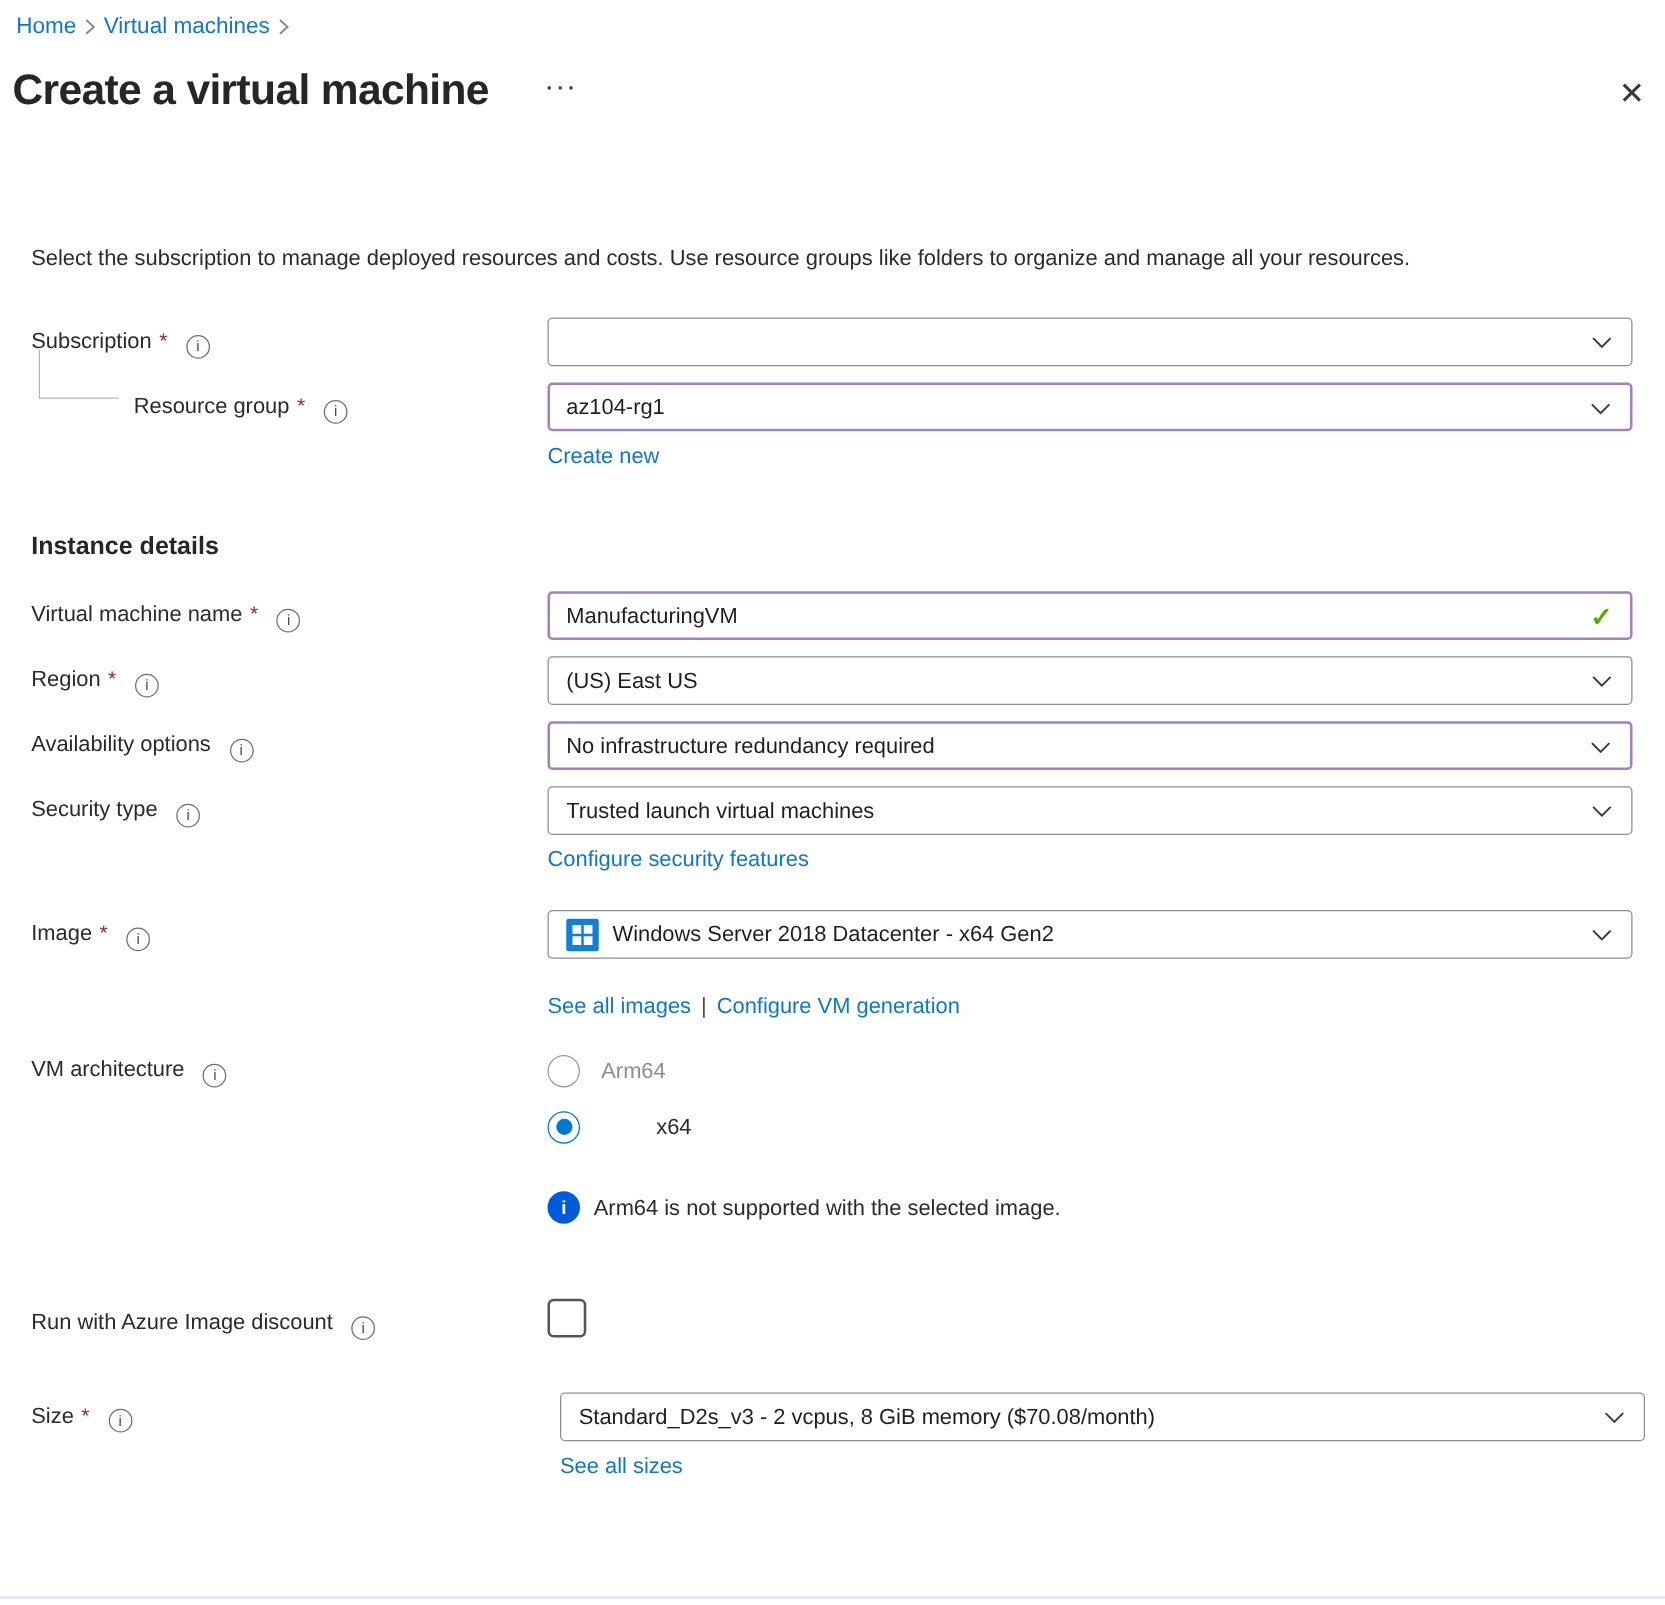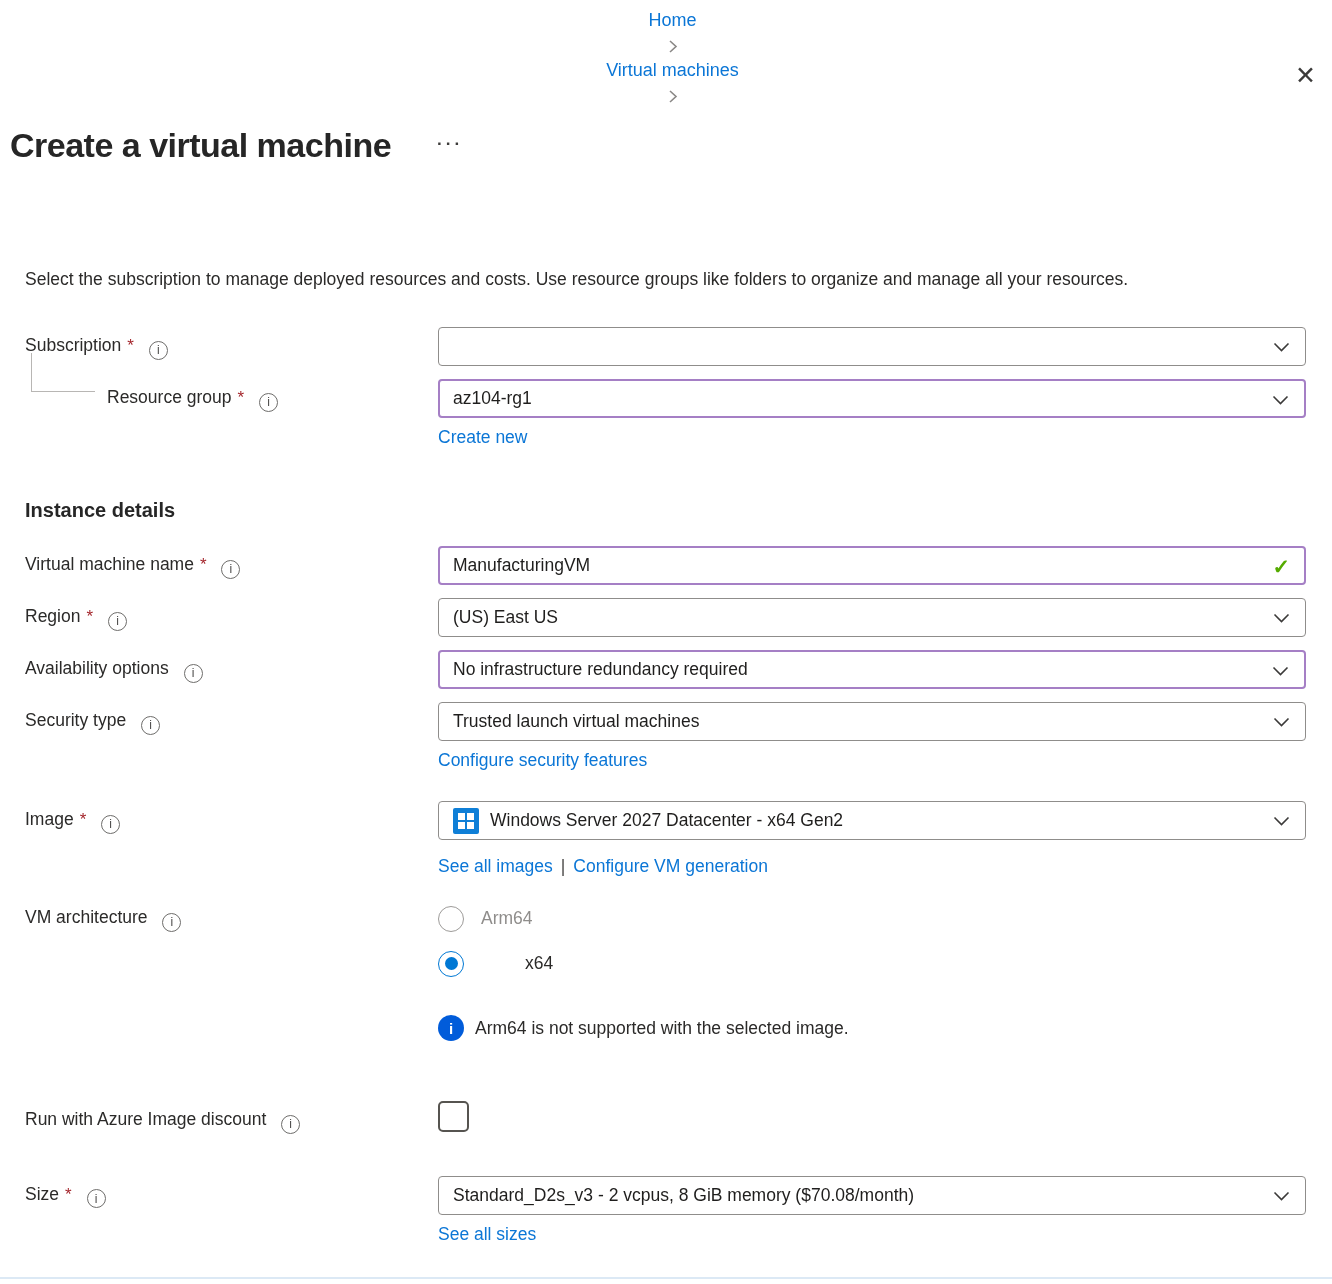--- a/index.html
+++ b/index.html
@@ -5,21 +5,21 @@
   * { box-sizing: border-box; }
   html,body { margin:0; padding:0; background:#ffffff; }
   body {
     width:1332px; height:1284px; overflow:hidden;
     font-family:"Liberation Sans", sans-serif;
     color:#2b2a29; position:relative;
   }
   .page { position:relative; width:1332px; height:1284px; }
 
   
-  .breadcrumb { padding:10px 0 0 13px; font-size:18px; display:flex; align-items:center; gap:6px;flex-direction:column; }
+  .breadcrumb { padding:10px 0 0 13px; font-size:18px; display:flex; align-items:center; gap:6px; }
   .crumb { color:#0b76d6; cursor:pointer; }
   .crumb-sep { display:inline-flex; margin-top:2px; }
 
   
   .title-row { margin:20px 0 0 10px; display:flex; align-items:flex-start; }
   h1 { margin:0; font-size:34px; font-weight:700; letter-spacing:-0.5px; color:#262626; line-height:42px; }
   .more-dots { margin-left:46px; margin-top:10px; color:#3d3c3b; font-size:17px; font-weight:700; letter-spacing:3px; }
   .close-btn { position:absolute; top:62px; right:16px; font-size:25px; font-weight:300; color:#3b3a39; line-height:26px; cursor:pointer; }
 
   
@@ -65,21 +65,21 @@
   
   h2.section { margin:49px 0 0 25px; font-size:20px; font-weight:700; color:#262626; line-height:24px; }
 
   
   .mt31 { margin-top:13px; }
   .mt24 { margin-top:24px; }
   .mt29 { margin-top:29px; }
   .mt27 { margin-top:27px; }
   .mt38 { margin-top:38px; }
   .mt60 { margin-top:60px; }
-  .mt42 { margin-top:42px; }
+  .mt42 { margin-top:42px;gap:10px; }
 
   
   .win-logo { width:26px; height:26px; background:#0f7fd7; border-radius:2px; margin-right:11px; flex:0 0 26px;
     display:grid; grid-template-columns:1fr 1fr; grid-template-rows:1fr 1fr; gap:2px; padding:5px; }
   .win-logo span { background:#ffffff; }
 
   
   .radio-line { display:flex; align-items:center; height:27px; }
   .radio-line + .radio-line { margin-top:18px;gap:44px; }
   .radio-circle { width:26px; height:26px; border-radius:50%; border:1px solid #9d9b99; background:#fff;
@@ -240,29 +240,29 @@
         <span class="info-icon">i</span>
       </div>
       <div class="control-col">
         <div class="dropdown">
           <span class="win-logo">
               <span></span>
               <span></span>
               <span></span>
               <span></span>
             </span>
-          <span>Windows Server 2027 Datacenter - x64 Gen2</span>
+          <span>Windows Server 2018 Datacenter - x64 Gen2</span>
           <span class="chevron-icon">
             <svg width="17" height="11" viewBox="0 0 17 11">
                 <path d="M1.5 1.5 L8.5 8.5 L15.5 1.5" fill="none" stroke="#3b3a39" stroke-width="1.6"></path>
               </svg>
           </span>
         </div>
         <div class="links-line">
-          <a class="field-link" style="margin-top:5px">See all images</a><span class="sep">|</span><a class="field-link" style="margin-top:0">Configure VM generation</a>
+          <a class="field-link" style="margin-top:16px">See all images</a><span class="sep">|</span><a class="field-link" style="margin-top:0">Configure VM generation</a>
         </div>
       </div>
     </div>
 
     <div class="row mt27">
       <div class="label-col" style="padding-top:2px">
         <span>VM architecture</span>
         <span class="info-icon">i</span>
       </div>
       <div class="control-col">

